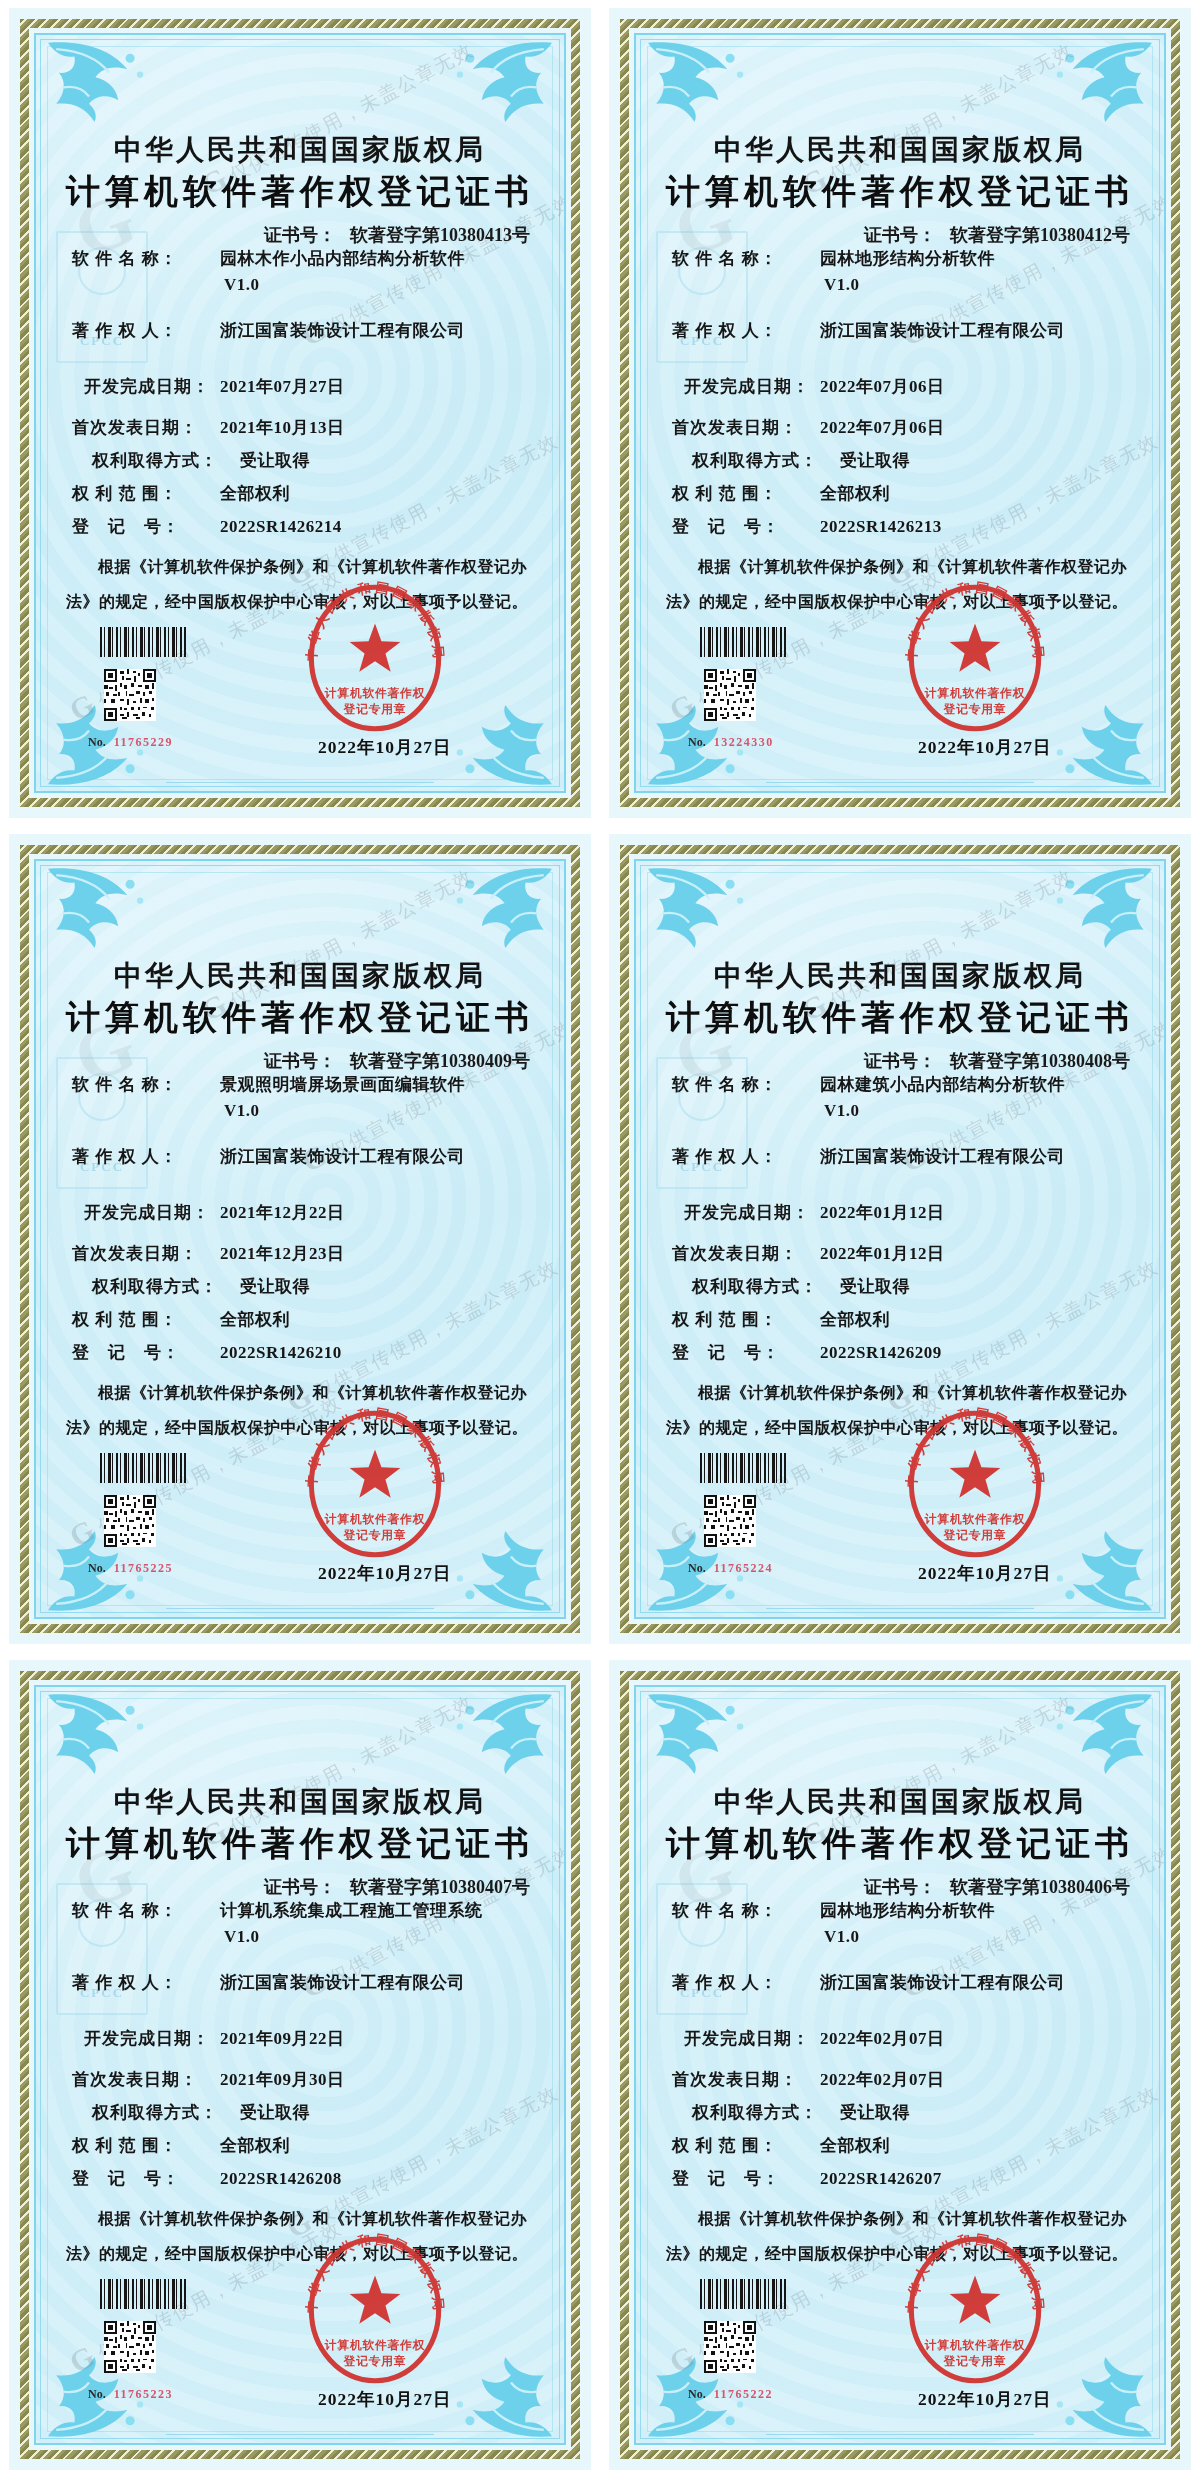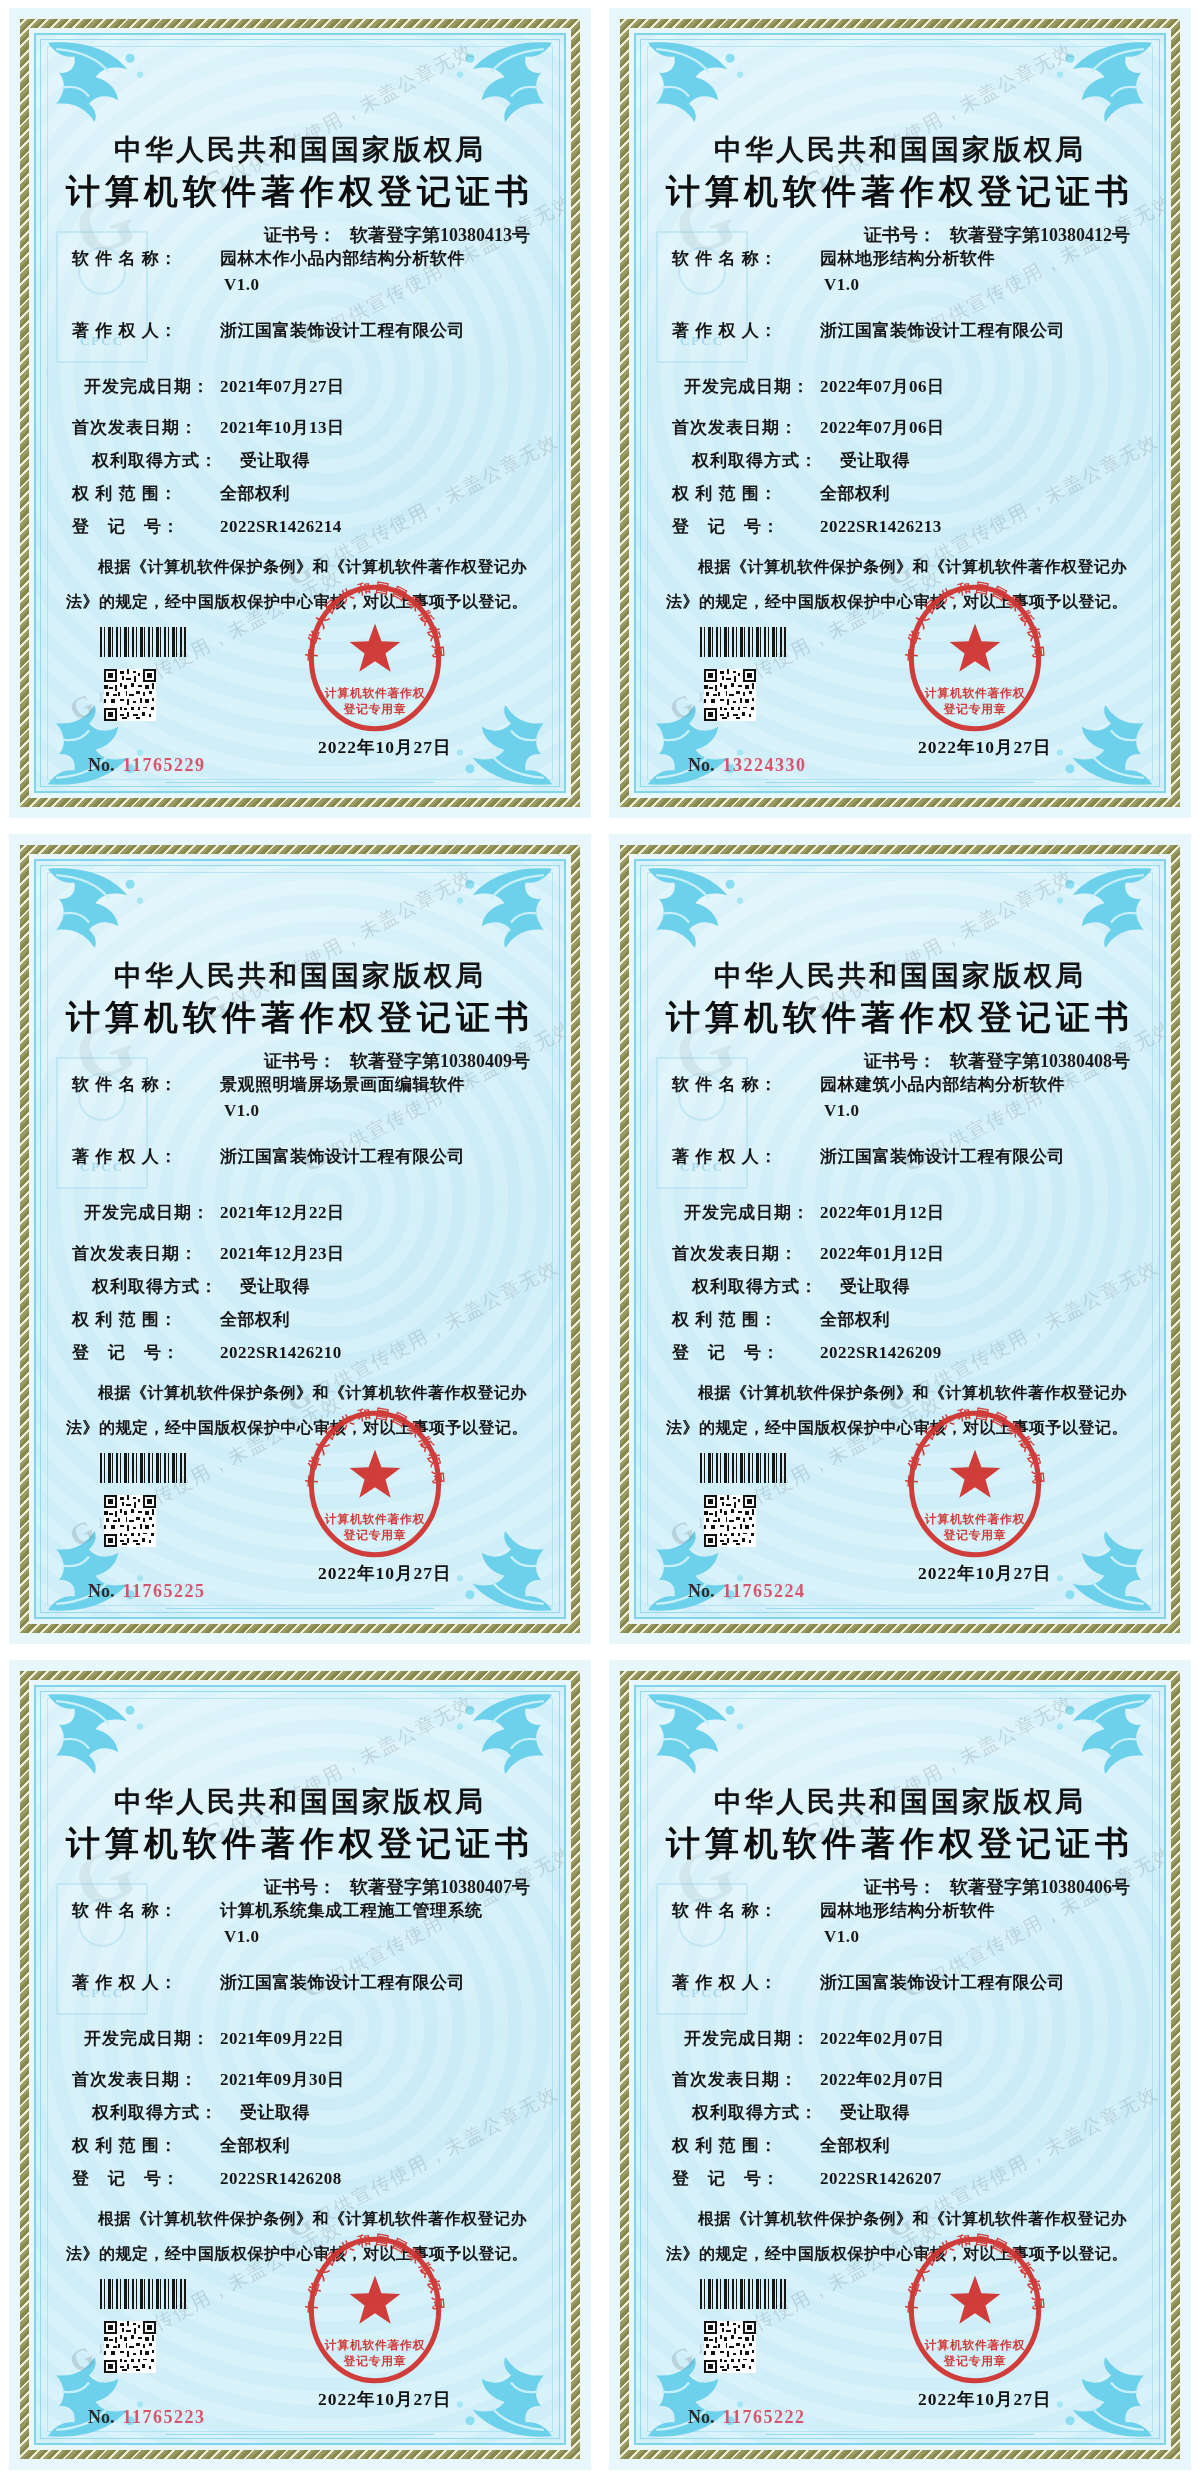--- a/index.html
+++ b/index.html
@@ -49,21 +49,21 @@
   .barcode{position:absolute;top:592px;left:64px;width:86px;height:30px;z-index:2;
     background-image:repeating-linear-gradient(90deg,#151515 0 2px,transparent 2px 4px,#151515 4px 5px,transparent 5px 8px,#151515 8px 11px,transparent 11px 12px,#151515 12px 13px,transparent 13px 16px);
     box-shadow:inset 2px 0 0 #151515, inset -2px 0 0 #151515;}
   .qr{position:absolute;top:634px;left:68px;width:52px;height:52px;z-index:2;shape-rendering:crispEdges;}
   .seal{position:absolute;left:268px;top:546px;width:142px;height:154px;opacity:.95;z-index:3;}
   .seal svg{width:100%;height:100%;}
   .s-ring{fill:none;stroke:#d03430;stroke-width:6.5;}
   .s-arc{font-size:17px;font-weight:bold;fill:#d03430;letter-spacing:4.5px;}
   .s-star{fill:#d03430;}
   .s-l1,.s-l2{font-size:15px;font-weight:bold;fill:#d03430;letter-spacing:1px;}
-  .noline{position:absolute;left:52px;top:720px;font-size:18px;z-index:4;}
+  .noline{position:absolute;left:52px;top:700px;font-size:12px;z-index:4;}
   .nop{font-weight:bold;color:#2b2b2b;margin-right:8px;}
   .non{color:#d8546c;letter-spacing:1.5px;font-weight:600;}
   .idate{position:absolute;left:282px;top:700px;font-size:17.5px;font-weight:bold;letter-spacing:1px;color:#111;z-index:4;}
 </style>
 </head>
 <body>
 
 <svg width="0" height="0" style="position:absolute">
   <defs>
     <g id="flour">

